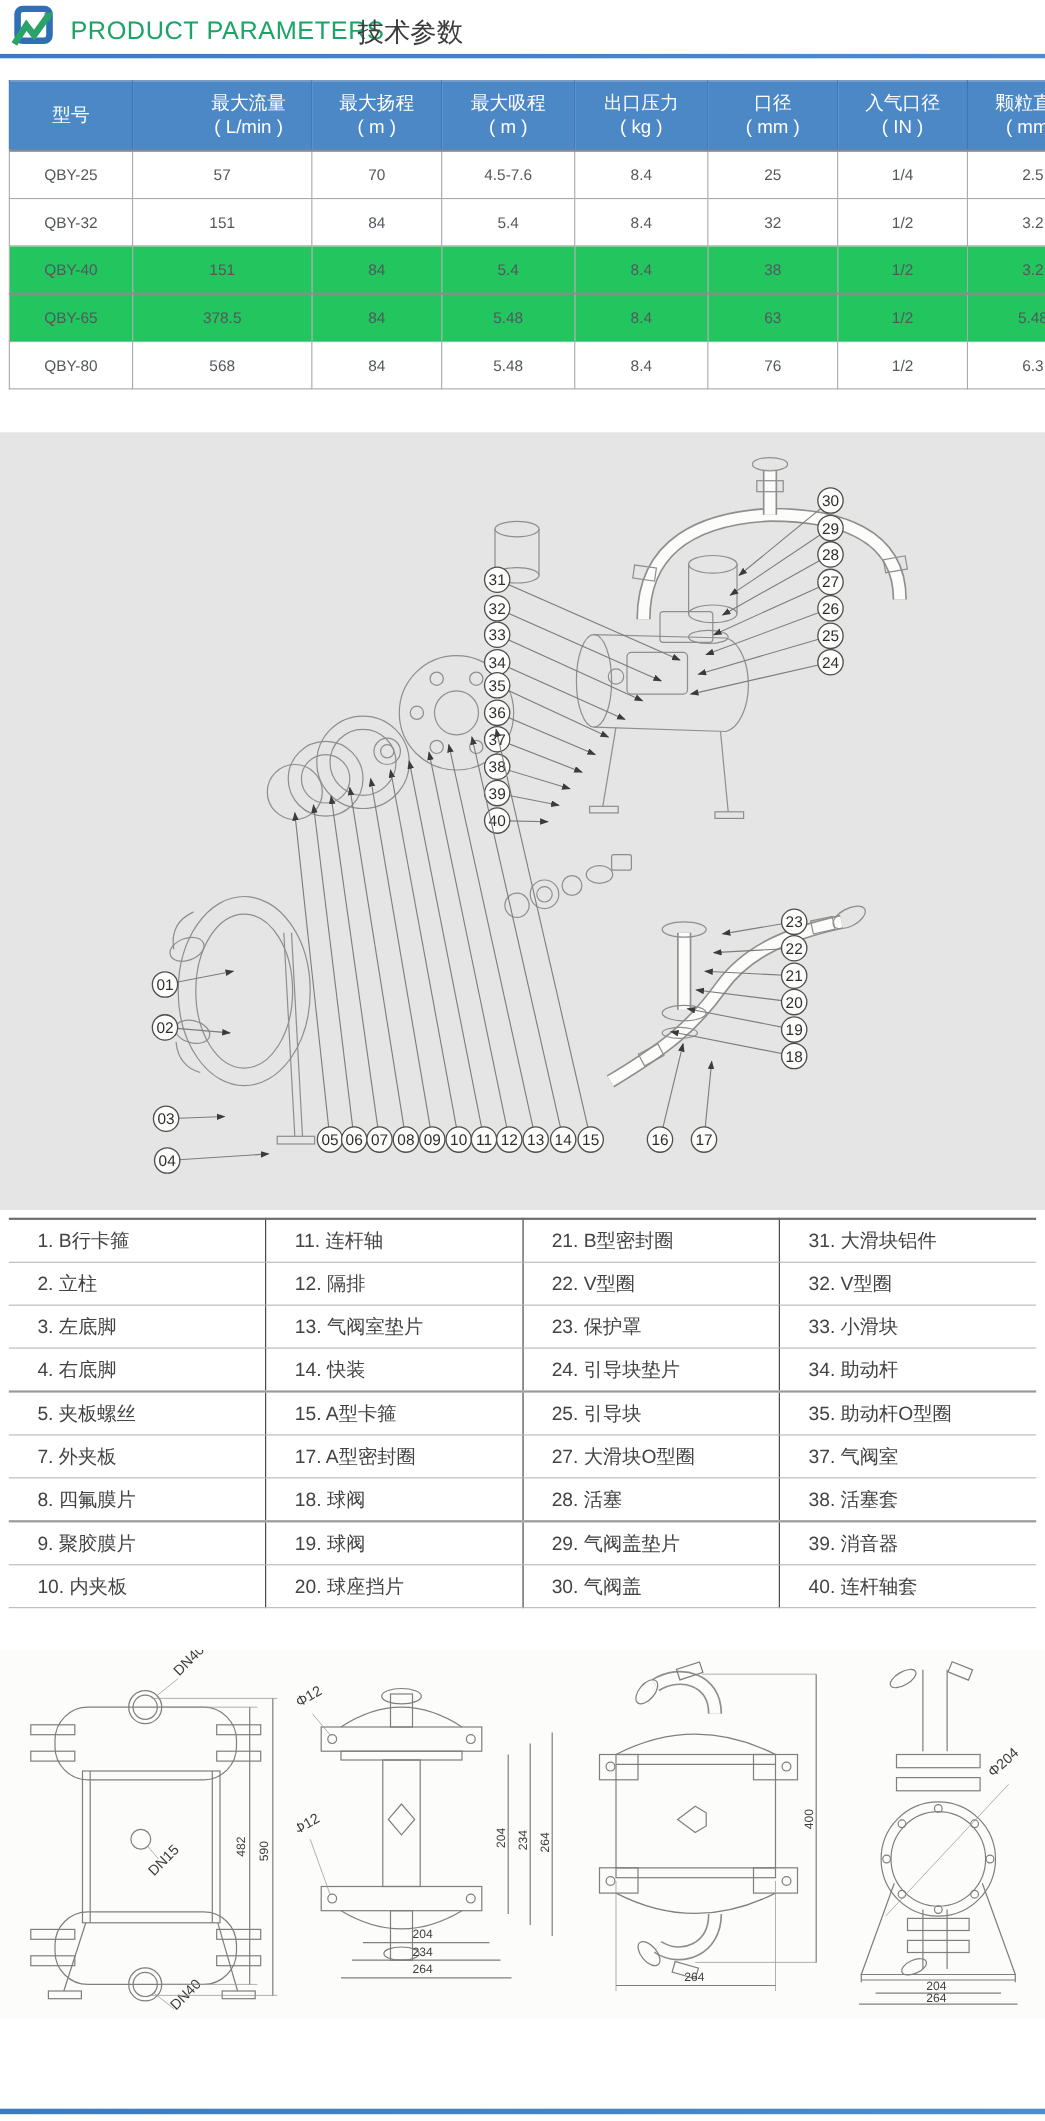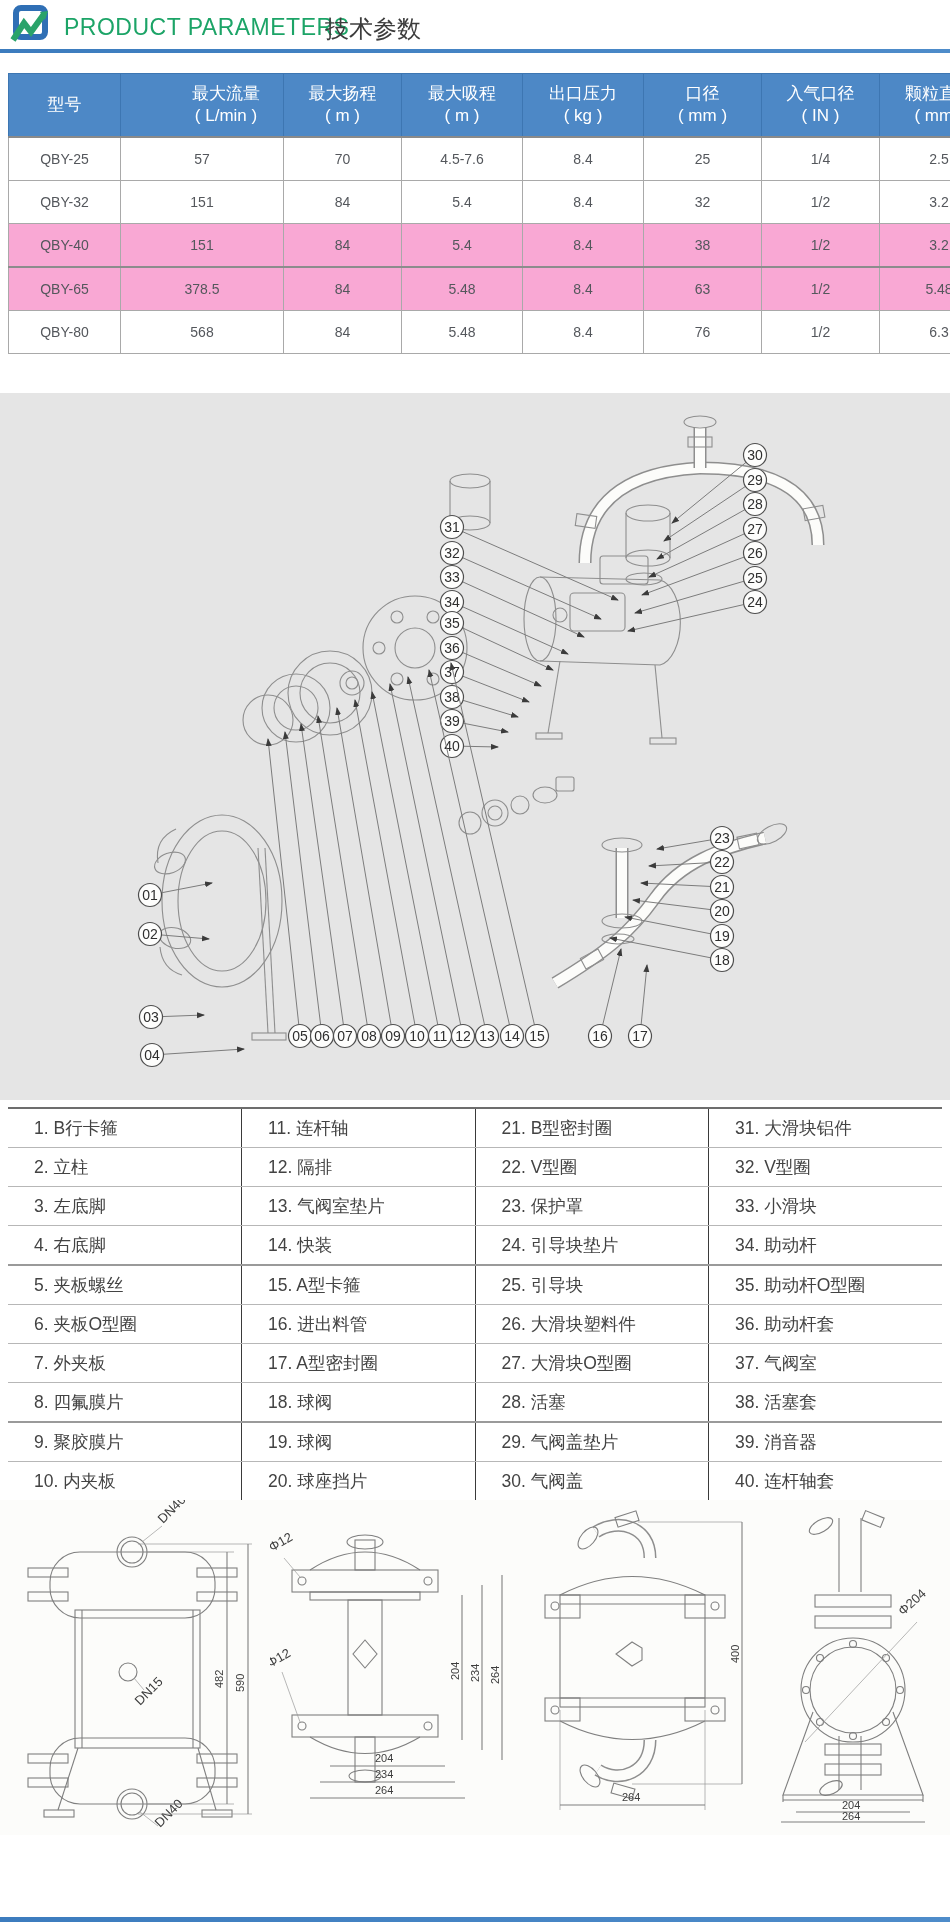--- a/index.html
+++ b/index.html
@@ -15,21 +15,21 @@
   .rule-top{top:49px;height:4px;}
   .rule-bottom{top:1917px;height:5px;}
 
   
   table.spec{position:absolute;left:8px;top:73px;width:934px;border-collapse:collapse;table-layout:fixed;}
   table.spec th{background:#4d88c6;color:#ffffff;font-weight:400;font-size:17px;line-height:1.3;
     height:62px;text-align:center;vertical-align:middle;border:1px solid #3d76b2;padding:0;}
   table.spec thead{border-bottom:2px solid #8a8a8a;}
   table.spec td{height:42px;font-size:14px;color:#54575c;text-align:center;vertical-align:middle;
     border:1px solid #a9a9a9;background:#fff;padding:0;}
-  table.spec tr.alt td{background:#f9a8d4;}
+  table.spec tr.alt td{background:#22c55e;}
   table.spec tr.thick td{border-bottom:2px solid #8c8c8c;}
 
   
   .diagram{position:absolute;left:0;top:393px;width:950px;height:707px;background:#e5e5e5;}
   .diagram svg{display:block;}
   .art{stroke:#8e8e8e;stroke-width:1.1;fill:none;}
   .tube-o{stroke:#8e8e8e;stroke-width:13;fill:none;}
   .tube-i{stroke:#fcfcfa;stroke-width:10;fill:none;}
   .callout-circle{fill:#fdfdfc;stroke:#4e4e4e;stroke-width:1.2;}
   .callout-text{font-size:14px;fill:#2e2e2e;font-family:"Liberation Sans","DejaVu Sans",sans-serif;}
@@ -479,26 +479,20 @@
           <td>4. 右底脚</td>
           <td>14. 快装</td>
           <td>24. 引导块垫片</td>
           <td>34. 助动杆</td>
         </tr>
         <tr>
           <td>5. 夹板螺丝</td>
           <td>15. A型卡箍</td>
           <td>25. 引导块</td>
           <td>35. 助动杆O型圈</td>
-        </tr>
-        <tr>
-          <td>6. 夹板O型圈</td>
-          <td>16. 进出料管</td>
-          <td>26. 大滑块塑料件</td>
-          <td>36. 助动杆套</td>
         </tr>
         <tr>
           <td>7. 外夹板</td>
           <td>17. A型密封圈</td>
           <td>27. 大滑块O型圈</td>
           <td>37. 气阀室</td>
         </tr>
         <tr class="thick">
           <td>8. 四氟膜片</td>
           <td>18. 球阀</td>

